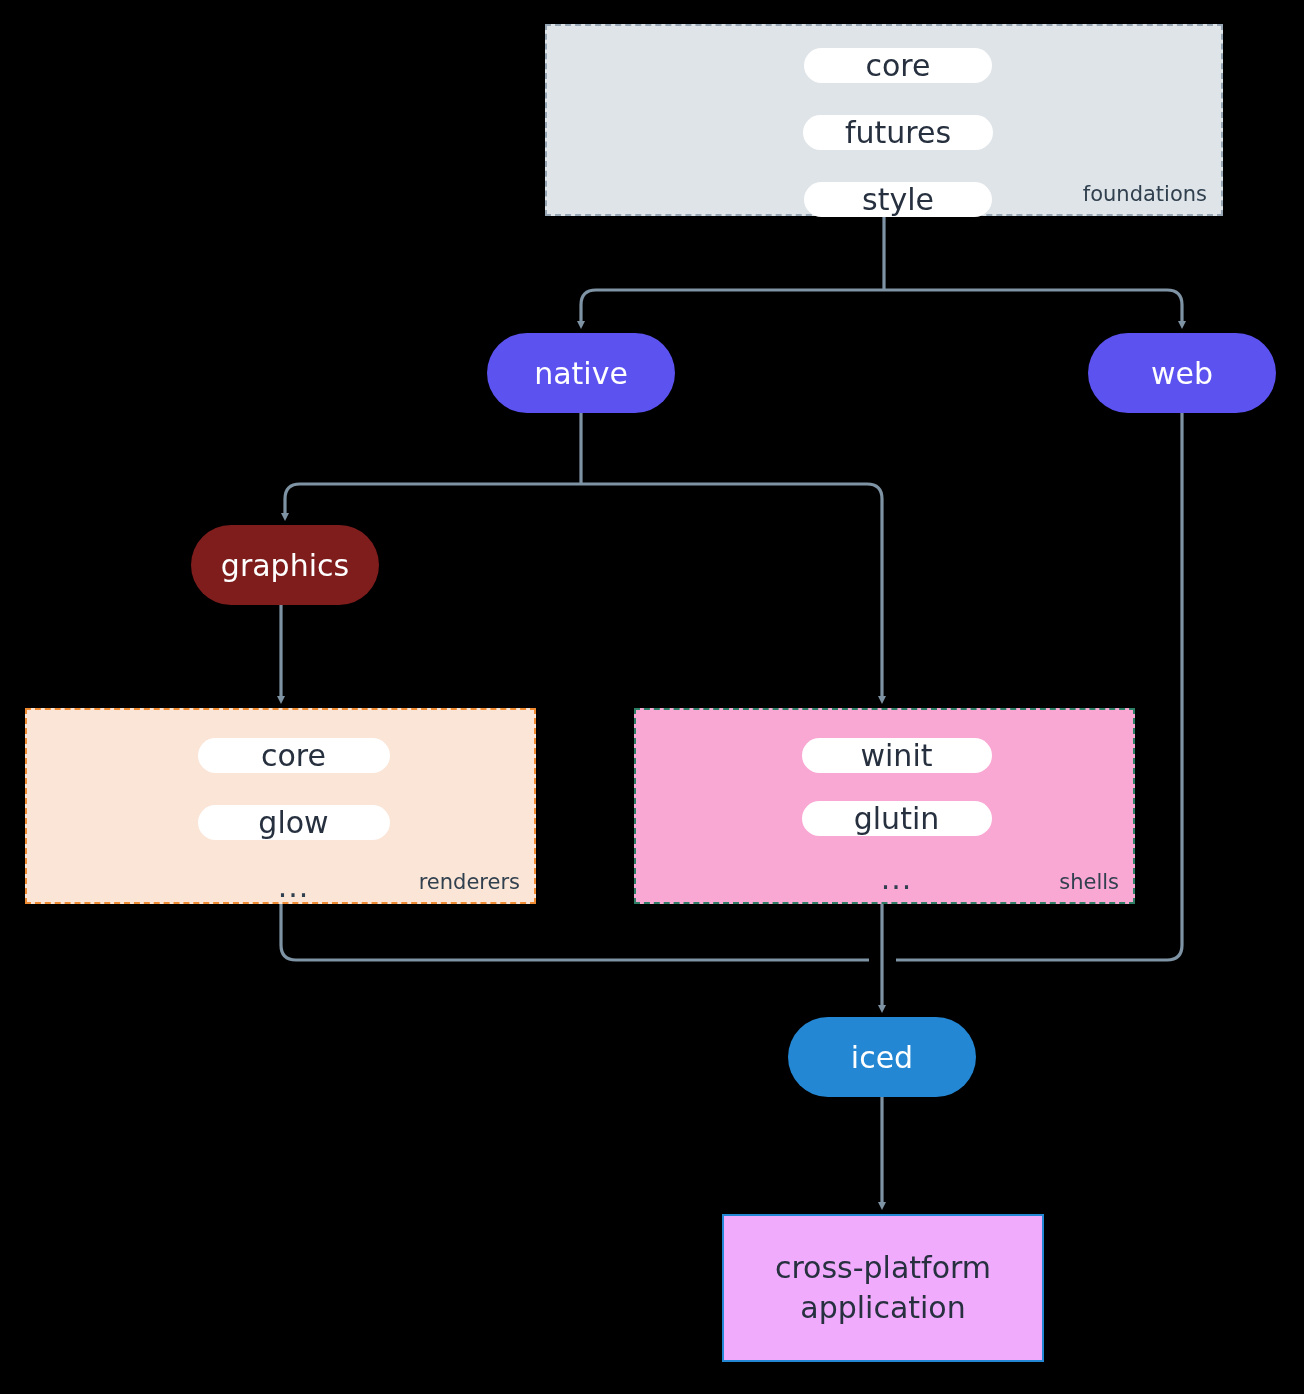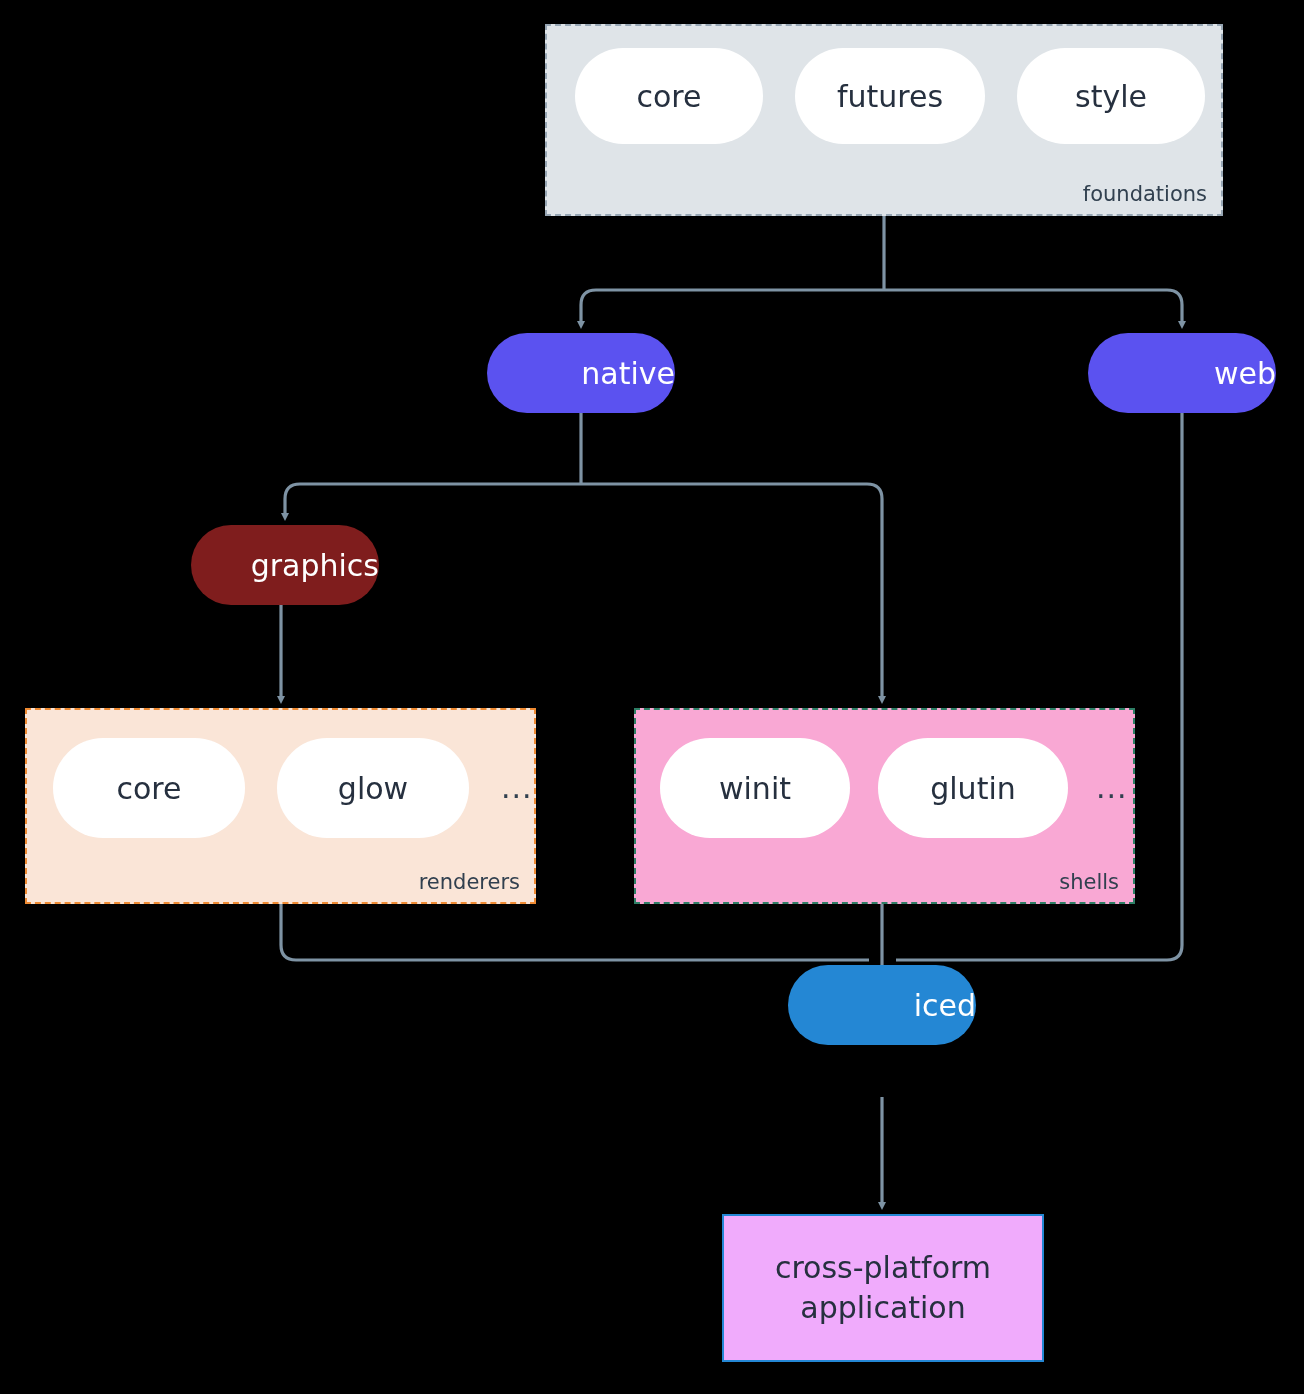--- a/index.html
+++ b/index.html
@@ -36,20 +36,21 @@
     bottom: 8px;
     font-size: 21px;
     color: #31404f;
     white-space: nowrap;
   }
   .group-row {
     position: absolute;
     left: 0; right: 0;
     display: flex;
     align-items: center;
+    flex-direction: column;
   }
 
   
   .pill {
     background: #ffffff;
     border-radius: 999px;
     display: flex;
     align-items: center;
     justify-content: center;
     color: #26303f;
@@ -62,21 +63,21 @@
     line-height: 1;
     letter-spacing: 1px;
   }
 
   
   .node {
     position: absolute;
     border-radius: 999px;
     display: flex;
     align-items: center;
-    justify-content: flex-end;
+    justify-content: center;
     color: #ffffff;
     font-size: 30px;
     box-sizing: border-box;
   }
 
   
   .rect-node {
     position: absolute;
     box-sizing: border-box;
     display: flex;
@@ -103,21 +104,21 @@
 
   #grp-shells { left: 634px; top: 708px; width: 501px; height: 196px; }
   #grp-shells .group-row { top: 28px; height: 100px; padding-left: 24px; gap: 28px; }
   #grp-shells .pill { height: 100px; }
   #pill-winit  { width: 190px; }
   #pill-glutin { width: 190px; }
 
   #node-native   { left: 487px;  top: 333px;  width: 188px; height: 80px; }
   #node-web      { left: 1088px; top: 333px;  width: 188px; height: 80px; }
   #node-graphics { left: 191px;  top: 525px;  width: 188px; height: 80px; }
-  #node-iced     { left: 788px;  top: 965px; width: 188px; height: 80px; }
+  #node-iced     { left: 788px;  top: 1017px; width: 188px; height: 80px; }
 
   #node-app { left: 722px; top: 1214px; width: 322px; height: 148px; }
 </style>
 </head>
 <body>
 
 <div id="canvas">
 
   <svg id="edges" viewBox="0 0 1304 1394" width="1304" height="1394">
     <defs>

